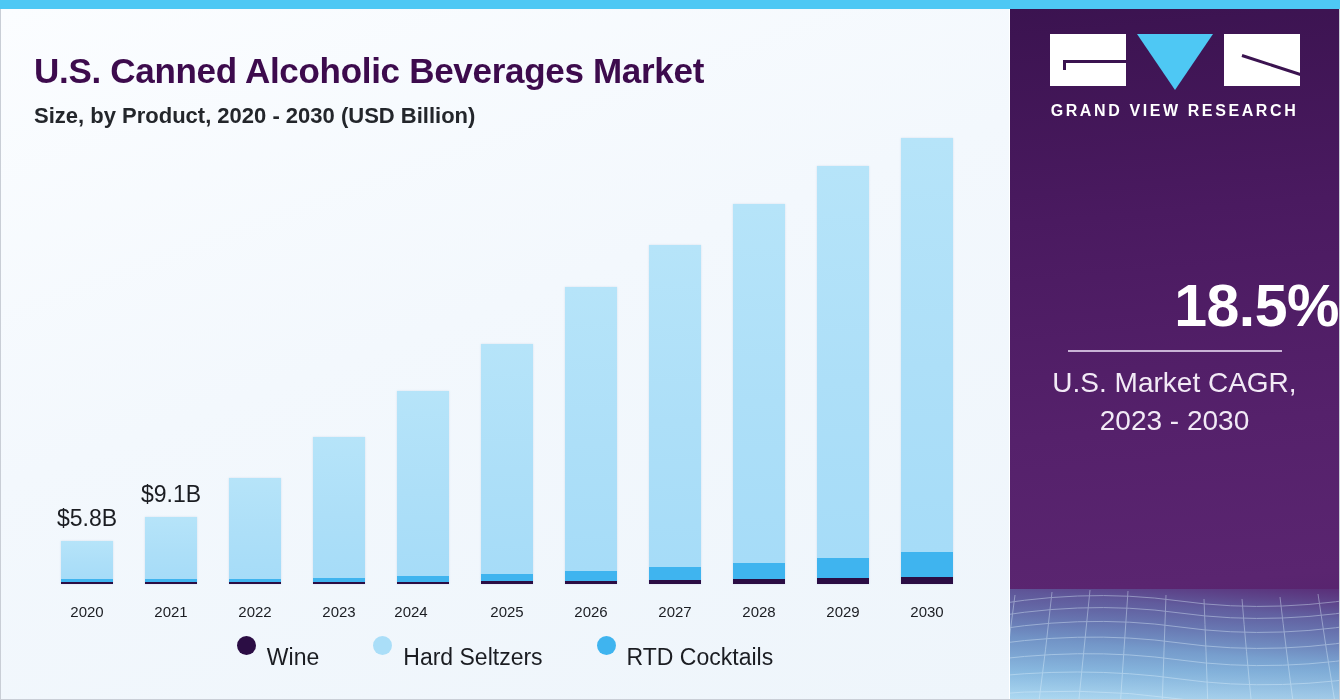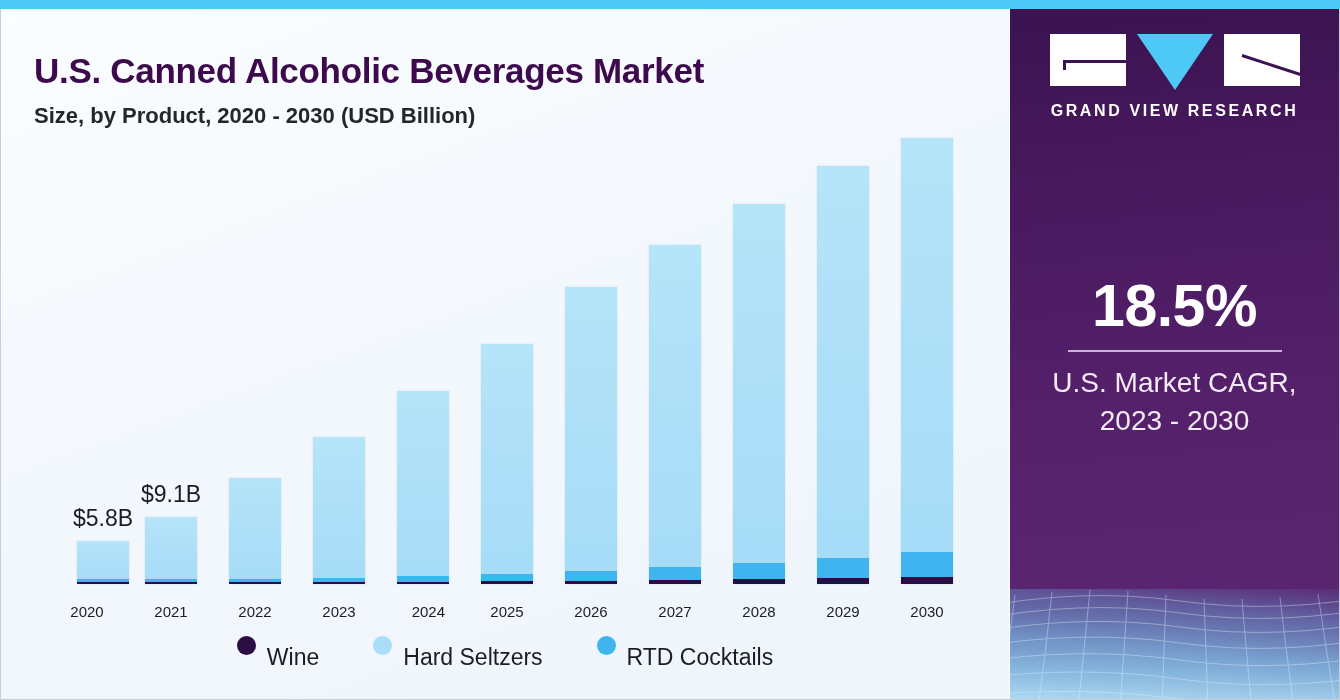--- a/index.html
+++ b/index.html
@@ -135,20 +135,21 @@
     letter-spacing:2.6px;white-space:nowrap;
   }
 
   
   #cagr-block{
     position:absolute;left:0;top:268px;width:329px;text-align:center;
   }
   #cagr-value{
     font-size:59px;font-weight:bold;color:#ffffff;line-height:1;
     letter-spacing:-0.5px;
+    text-align:right;
   }
   #cagr-rule{
     width:214px;height:2px;background:#c9b3d6;margin:14px auto 12px auto;
   }
   .cagr-sub{
     font-size:28px;color:#f2eaf6;line-height:1.35;
   }
 
   
   #footer-mesh{
@@ -182,21 +183,21 @@
   <div id="top-accent"></div>
 
   <section id="chart-panel">
 
     <h1 id="page-title">U.S. Canned Alcoholic Beverages Market</h1>
     <h2 id="page-subtitle">Size, by Product, 2020 - 2030 (USD Billion)</h2>
 
     <div id="plot">
 
     <div class="bar-group" style="left: 60px;">
-          <div class="bar-stack" style="height: 42.9344px; margin-left: 16px;">
+          <div class="bar-stack" style="height: 42.9344px;">
             <div class="seg-seltzer" style="height: 41.0838px;"></div>
             <div class="seg-rtd" style="height: 2.5px; background: rgb(63, 180, 239);"></div>
             <div class="seg-wine" style="height: 2.5px; background: rgb(43, 13, 68);"></div>
             <div class="bar-value">$5.8B</div>
           </div>
         </div>
         <div class="x-tick" style="left: 60px;">2020</div>
         <div class="bar-group" style="left: 144px;">
           <div class="bar-stack" style="height: 67.3627px;">
             <div class="seg-seltzer" style="height: 64.7718px;"></div>
@@ -222,21 +223,21 @@
           </div>
         </div>
         <div class="x-tick" style="left: 312px;">2023</div>
         <div class="bar-group" style="left: 396px;">
           <div class="bar-stack" style="height: 193.205px;">
             <div class="seg-seltzer" style="height: 186.099px;"></div>
             <div class="seg-rtd" style="height: 5.03369px; background: rgb(63, 180, 239);"></div>
             <div class="seg-wine" style="height: 2.5px; background: rgb(43, 13, 68);"></div>
           </div>
         </div>
-        <div class="x-tick" style="left: 392px; text-align: right;">2024</div>
+        <div class="x-tick" style="left: 384px;">2024</div>
         <div class="bar-group" style="left: 480px;">
           <div class="bar-stack" style="height: 239.841px;">
             <div class="seg-seltzer" style="height: 230.217px;"></div>
             <div class="seg-rtd" style="height: 7.03237px; background: rgb(63, 180, 239);"></div>
             <div class="seg-wine" style="height: 2.59087px; background: rgb(43, 13, 68);"></div>
           </div>
         </div>
         <div class="x-tick" style="left: 480px;">2025</div>
         <div class="bar-group" style="left: 564px;">
           <div class="bar-stack" style="height: 297.506px;">

